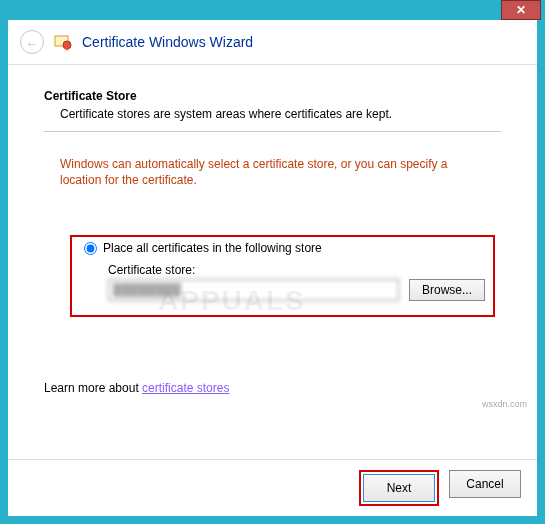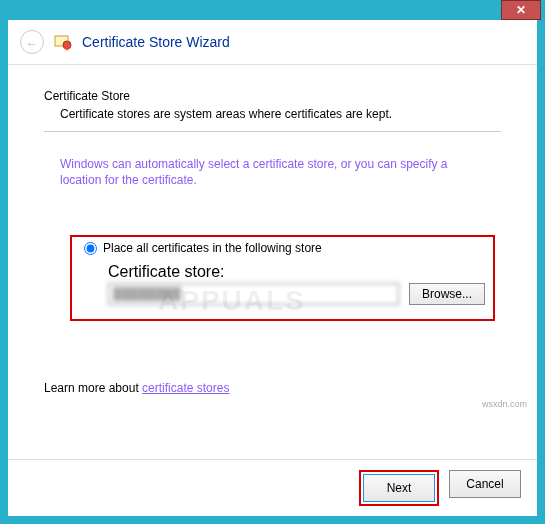--- a/index.html
+++ b/index.html
@@ -66,39 +66,39 @@
     .wiz-title {
       color: #003399;
       font-size: 14px;
     }
     .content {
       flex: 1;
       padding: 24px 36px 0 36px;
       position: relative;
     }
     .section-title {
-      font-weight: normal;
+      font-weight: bold;
       font-size: 12px;
       color: #000;
       margin-bottom: 4px;
     }
     .section-desc {
       font-size: 12px;
       color: #000;
       margin-left: 16px;
       margin-bottom: 10px;
     }
     .hr {
       border: none;
       border-top: 1px solid #ccc;
       margin-bottom: 24px;
     }
     .body-text {
       font-size: 12px;
-      color: #8b5cf6;
+      color: #c2410c;
       margin: 0 16px 18px 16px;
       line-height: 1.35;
     }
     .radio-row {
       display: flex;
       align-items: center;
       gap: 6px;
       margin-left: 36px;
       margin-bottom: 8px;
       font-size: 12px;
@@ -111,21 +111,21 @@
       padding: 0 8px 14px 8px;
       margin-top: 47px;
     }
     .highlight-box .radio-row {
       margin-left: 4px;
       margin-top: 4px;
     }
     .store-label {
       margin-left: 28px;
       margin-top: 8px;
-      font-size: 16px;
+      font-size: 12px;
     }
     .store-row {
       display: flex;
       align-items: center;
       margin-left: 28px;
       margin-top: 2px;
       gap: 10px;
     }
     .store-input {
       flex: 1;
@@ -214,21 +214,21 @@
       <div class="back-btn">
         <span>←</span>
       </div>
       <span class="wiz-icon">
         <svg viewBox="0 0 18 18" width="18" height="18">
           <rect x="1" y="3" width="13" height="10" fill="#fff3c4" stroke="#c9a227"></rect>
           <circle cx="13" cy="12" r="4" fill="#e74c3c" stroke="#a83224"></circle>
           <path d="M11 15 L12 18 L13 16 L14 18 L15 15" fill="#e74c3c"></path>
         </svg>
       </span>
-      <span class="wiz-title">Certificate Store Wizard</span>
+      <span class="wiz-title">Certificate Windows Wizard</span>
     </div>
 
     <div class="content">
       <div class="section-title">Certificate Store</div>
       <div class="section-desc">Certificate stores are system areas where certificates are kept.</div>
       <hr class="hr">
 
       <div class="body-text">Windows can automatically select a certificate store, or you can specify a location for the certificate.</div>
 
 

